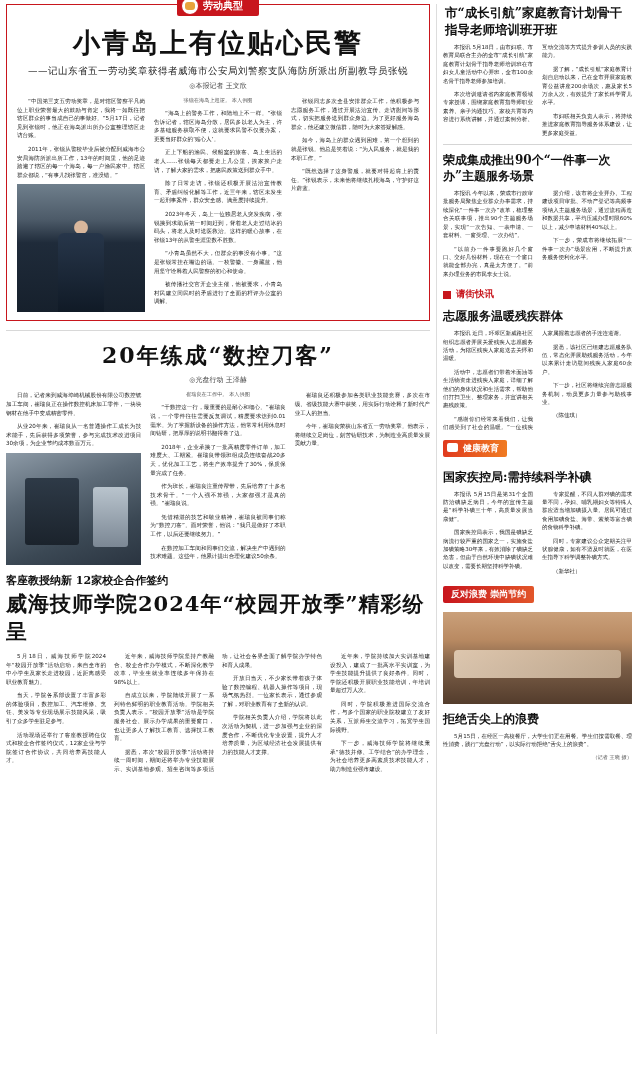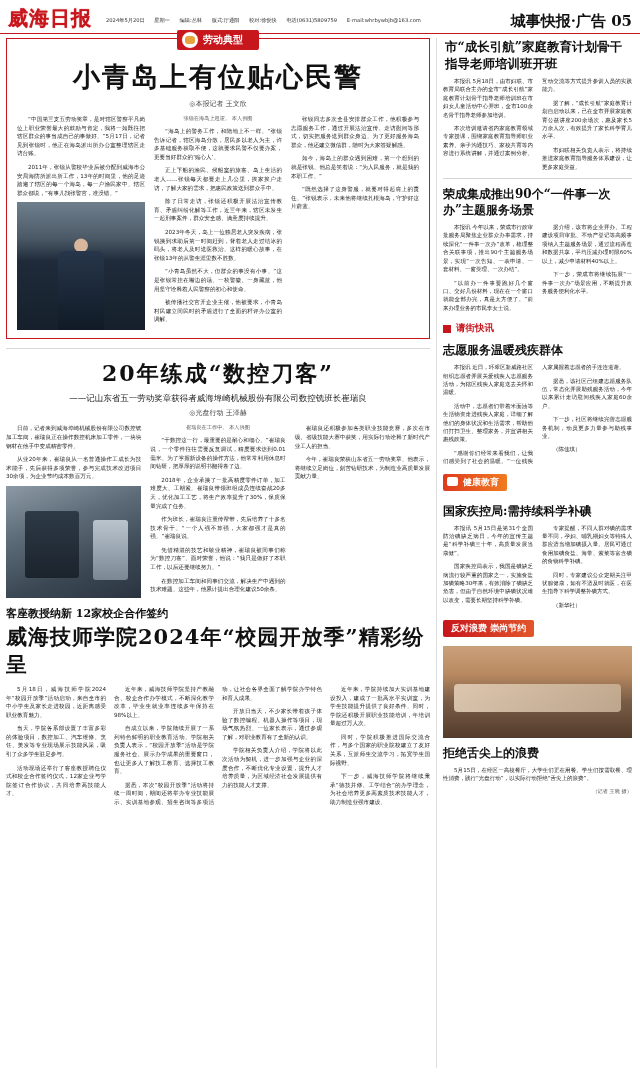--- a/index.html
+++ b/index.html
@@ -202,47 +202,32 @@
     background:linear-gradient(90deg,#e8d4bd,#cbb49a);border-radius:4px;opacity:.85;
   }
   .side-p{font-size:5.5px;line-height:8.4px;text-align:justify;color:#222;text-indent:11px;margin:0 0 5px 0;}
   .side-byline{font-size:5.2px;color:#555;text-align:right;margin-top:2px;}
 </style>
 </head>
 <body>
 
 <div class="page">
 
-  <div class="masthead">
-    <div class="logo">威海日报</div>
-    <div class="mast-mid">
-      <span>2024年5月20日</span>
-      <span>星期一</span>
-      <span>编辑:丛林</span>
-      <span>版式:厅通阳</span>
-      <span>校对:徐悦快</span>
-      <span>电话(0631)5809759</span>
-      <span>E-mail:whrbywbjb@163.com</span>
-    </div>
-    <div class="mast-right">
-      <span>城事快报·广告</span>
-      <span class="pg">05</span>
-    </div>
-  </div>
 
   <div class="content">
 
     <div class="col-main">
 
       <div class="lead-box">
         <div class="ribbon">
           <span class="bull"></span>
           <span>劳动典型</span>
         </div>
         <div class="headline">小青岛上有位贴心民警</div>
+        <div class="subhead">——记山东省五一劳动奖章获得者威海市公安局刘警察支队海防所派出所副教导员张锐</div>
         <div class="byline">◎本报记者 王文欣</div>
 
         <div class="cols3">
           <p class="body">“中国第三支五劳动奖章，是对辖区警察平凡岗位上职业荣誉最大的鼓励与肯定，我将一如既往把辖区群众的事当成自己的事做好。”5月17日，记者见到张锐时，他正在海岛派出所办公室整理辖区走访台账。</p>
           <p class="body">2011年，张锐从警校毕业后被分配到威海市公安局海防所派出所工作，13年的时间里，他的足迹踏遍了辖区的每一个海岛，每一户渔民家中。辖区群众都说，“有事儿找张警官，准没错。”</p>
           <div class="figure ph-cop">
             <div class="cap-in"></div>
           </div>
           <div class="cap">张锐在海岛上巡逻。 本人供图</div>
           <p class="body">“海岛上的警务工作，和陆地上不一样。”张锐告诉记者，辖区海岛分散，居民多以老人为主，许多基础服务获取不便，这就要求民警不仅要办案，更要当好群众的‘贴心人’。</p>
@@ -252,21 +237,20 @@
           <p class="body">“小青岛虽然不大，但群众的事没有小事。”这是张锐常挂在嘴边的话。一枚警徽、一身藏蓝，他用坚守诠释着人民警察的初心和使命。</p>
           <p class="body">被传播社交官开企业主催，他被要求，小青岛村民建立同民时的矛盾进行了全面的杆评办公室的调解。</p>
           <p class="body">张锐同志多次全县安排群众工作，他积极参与志愿服务工作，通过开展法治宣传、走访慰问等形式，切实把服务送到群众身边。为了更好服务海岛群众，他还建立微信群，随时为大家答疑解惑。</p>
           <p class="body">如今，海岛上的群众遇到困难，第一个想到的就是张锐。他总是笑着说：“为人民服务，就是我的本职工作。”</p>
           <p class="body">“既然选择了这身警服，就要对得起肩上的责任。”张锐表示，未来他将继续扎根海岛，守护好这片蔚蓝。</p>
         </div>
       </div>
 
       <div class="hl2-wrap">
         <div class="headline2">20年练成“数控刀客”</div>
-        <div class="subhead2">——记山东省五一劳动奖章获得者威海埠崎机械股份有限公司数控铣班长崔瑞良</div>
         <div class="byline">◎光盘行动 王泽赫</div>
         <div class="cols3">
           <p class="body">日前，记者来到威海埠崎机械股份有限公司数控铣加工车间，崔瑞良正在操作数控机床加工零件，一块块钢材在他手中变成精密零件。</p>
           <p class="body">从业20年来，崔瑞良从一名普通操作工成长为技术能手，先后获得多项荣誉，参与完成技术改进项目30余项，为企业节约成本数百万元。</p>
           <div class="figure ph-machine"></div>
           <div class="cap">崔瑞良在工作中。 本人供图</div>
           <p class="body">“干数控这一行，最重要的是耐心和细心。”崔瑞良说，一个零件往往需要反复调试，精度要求达到0.01毫米。为了掌握新设备的操作方法，他常常利用休息时间钻研，把厚厚的说明书翻得卷了边。</p>
           <p class="body">2018年，企业承接了一批高精度零件订单，加工难度大、工期紧。崔瑞良带领班组成员连续奋战20多天，优化加工工艺，将生产效率提升了30%，保质保量完成了任务。</p>
           <p class="body">作为班长，崔瑞良注重传帮带，先后培养了十多名技术骨干。“一个人强不算强，大家都强才是真的强。”崔瑞良说。</p>
           <p class="body">凭借精湛的技艺和敬业精神，崔瑞良被同事们称为“数控刀客”。面对荣誉，他说：“我只是做好了本职工作，以后还要继续努力。”</p>

